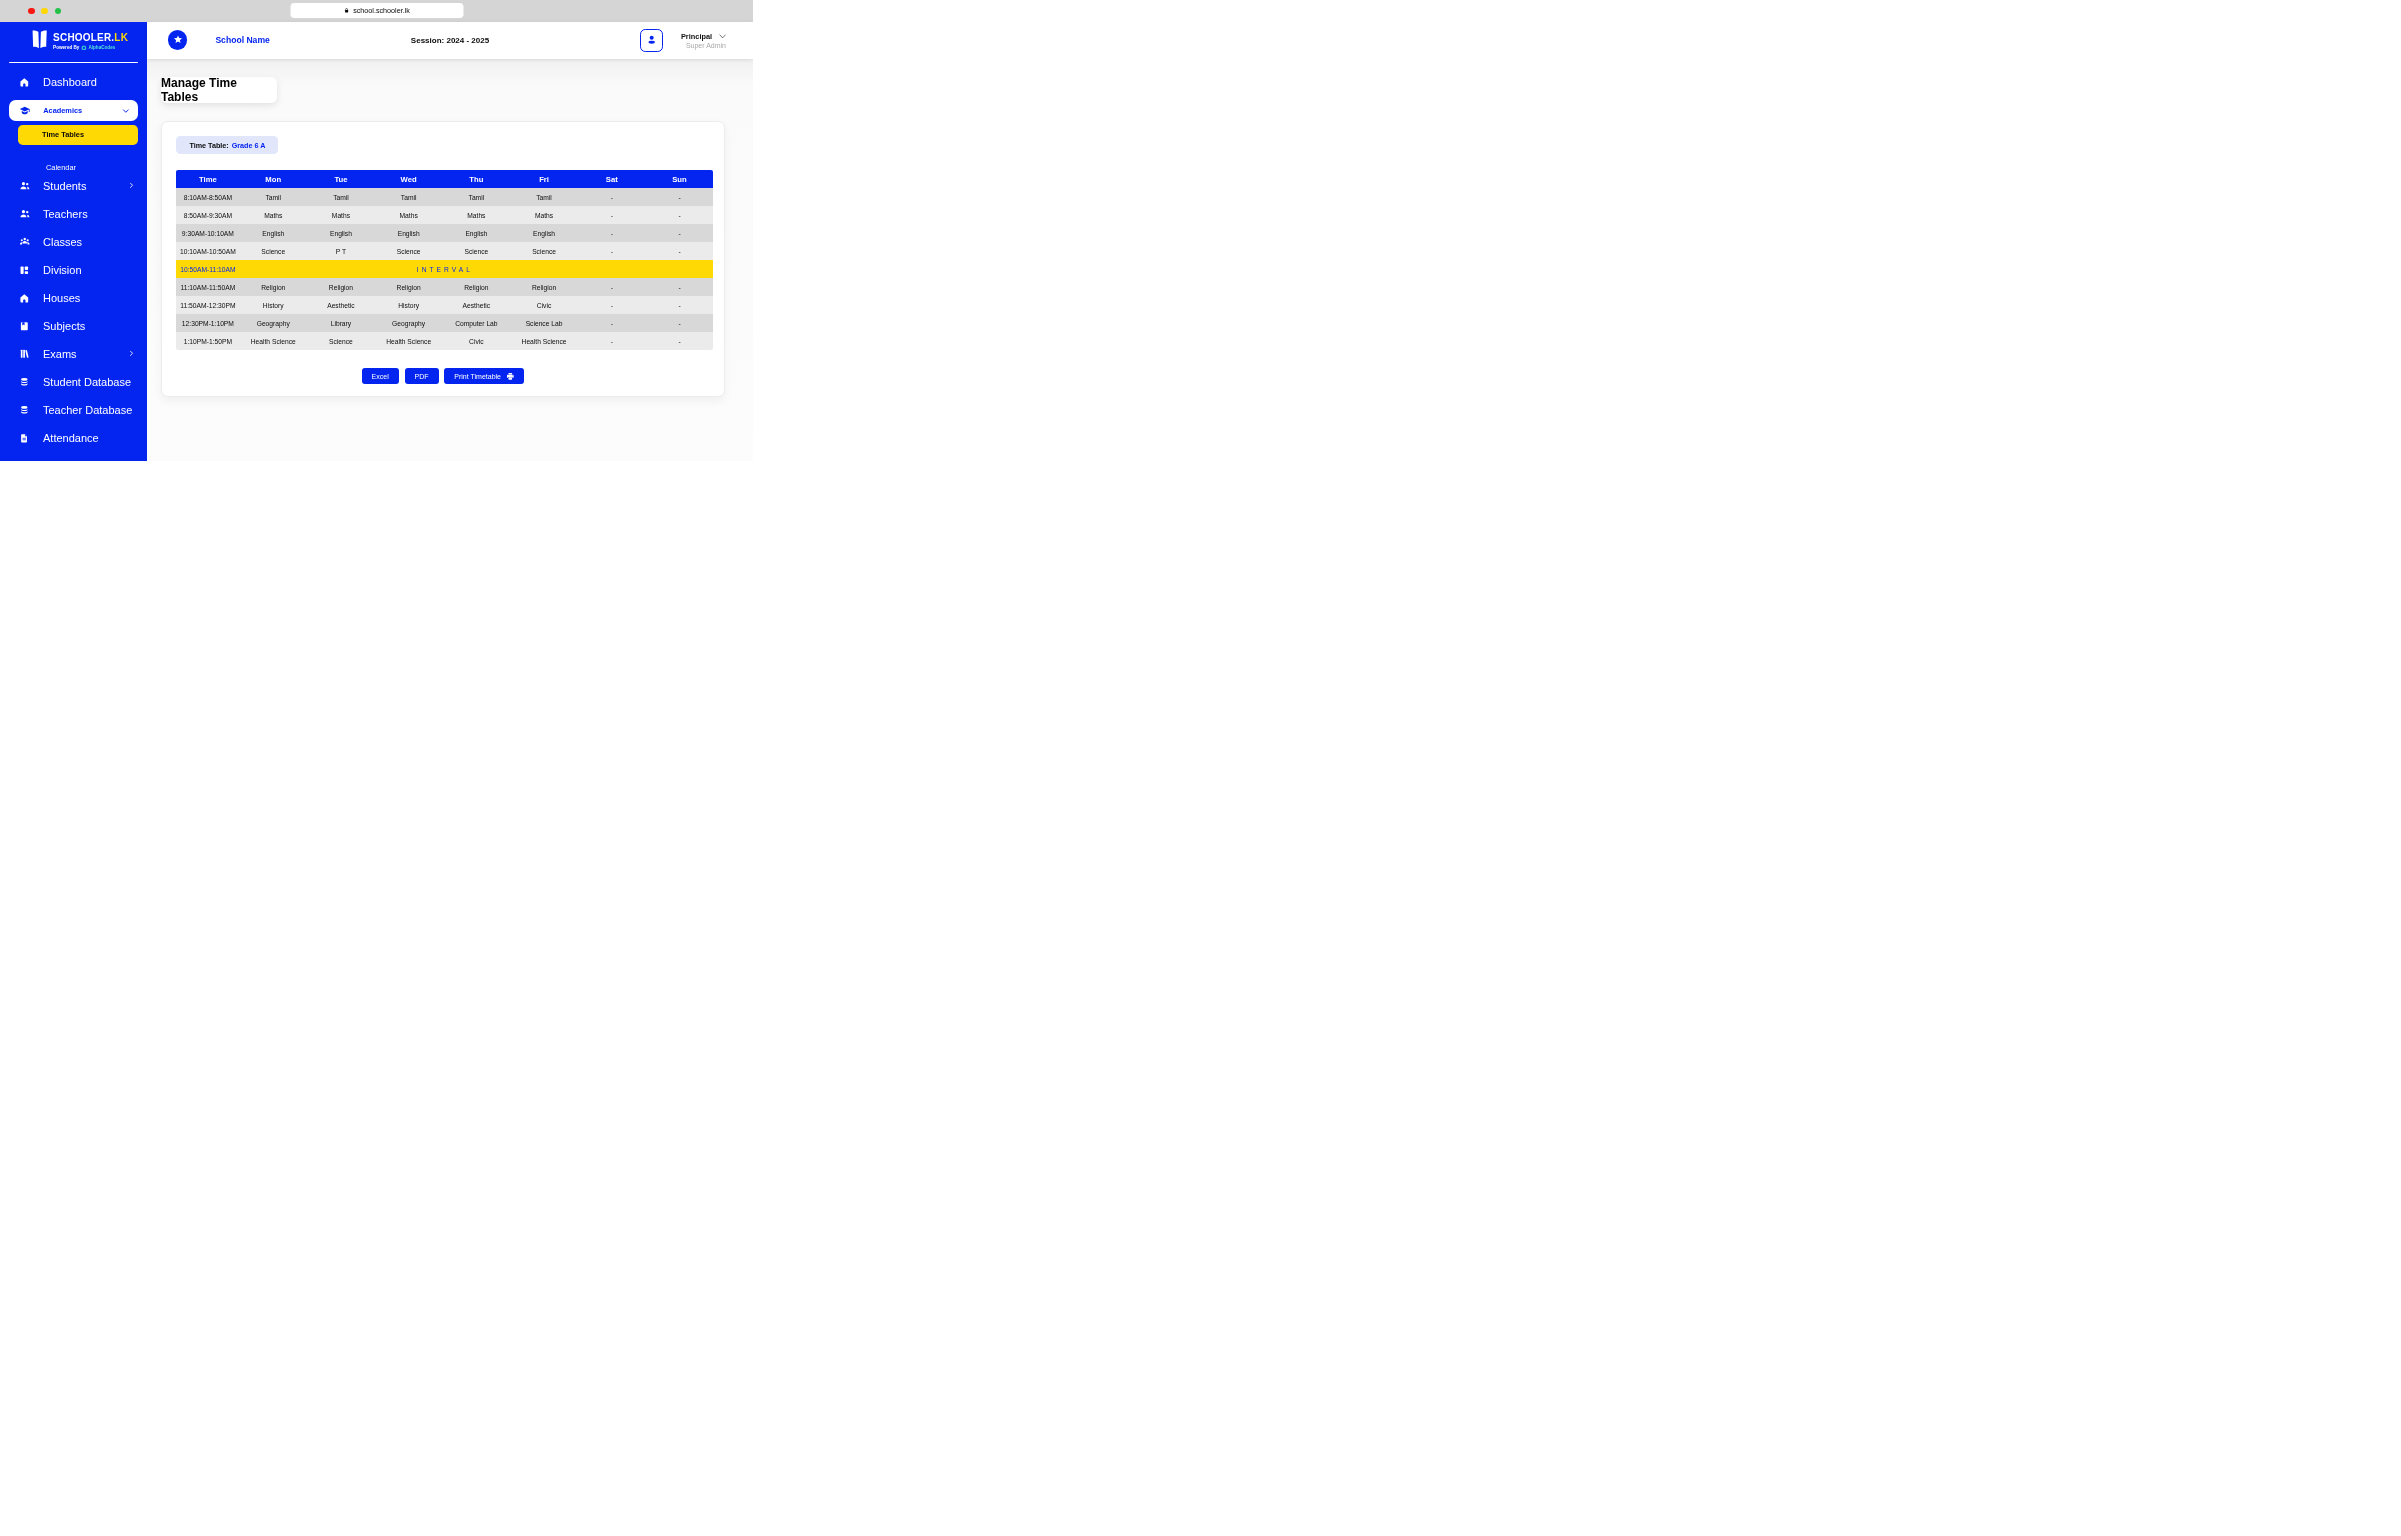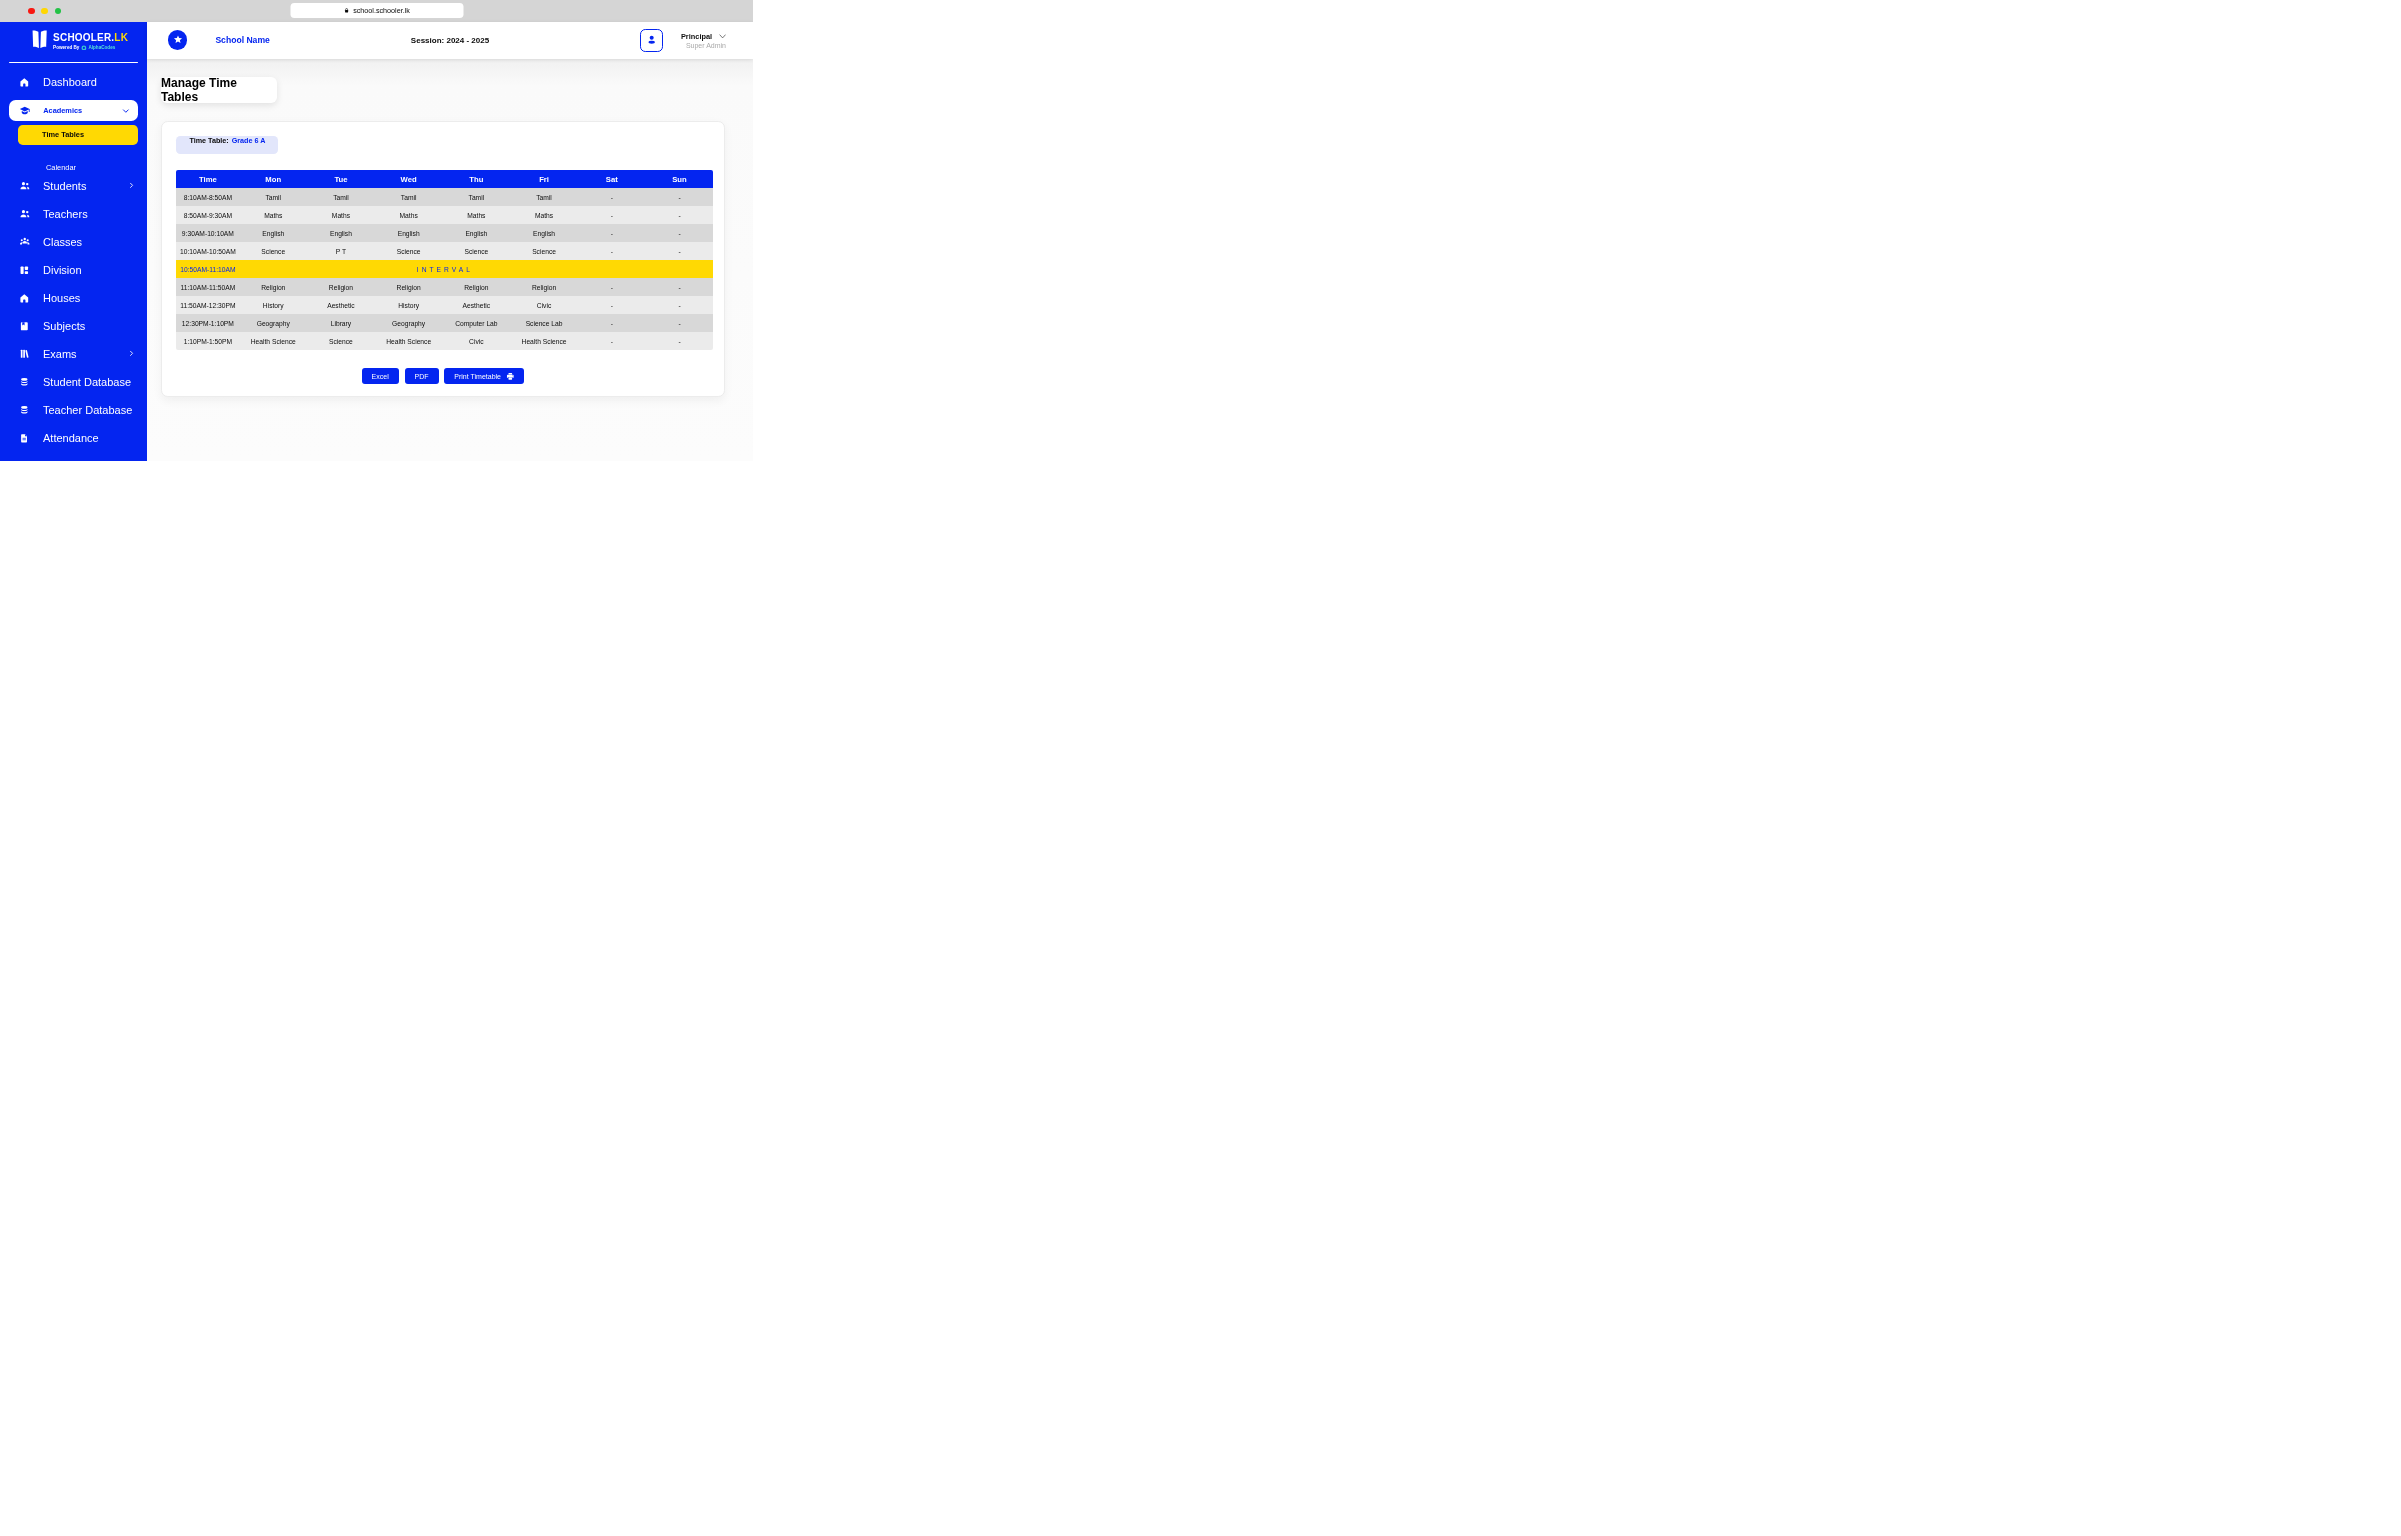--- a/index.html
+++ b/index.html
@@ -68,21 +68,21 @@
 
   
   .content{position:absolute;left:147px;top:59px;width:606px;height:402px;
     background:linear-gradient(180deg,#F0F0F0 0%,#FAFAFA 26.4px,#FCFCFC 100%);}
   .title-card{position:absolute;left:14px;top:18px;width:116px;height:25.5px;background:#fff;
     border-radius:5.8px;box-shadow:0 2.4px 7.7px rgba(0,0,0,.10);
     display:flex;align-items:center;justify-content:center;font-size:12px;font-weight:700;color:#000;}
   .main-card{position:absolute;left:14px;top:62px;width:564px;height:276px;background:#fff;
     border:0.5px solid #ECECEC;border-radius:6.7px;box-shadow:0 3.8px 9.6px rgba(0,0,0,.05);}
   .tt-pill{position:absolute;left:14.4px;top:14.4px;height:18px;padding:0 13px;background:#E2E6FB;
-    border-radius:4.3px;display:flex;align-items:flex-start;font-size:7.2px;font-weight:700;color:#0a0a0a;}
+    border-radius:4.3px;display:flex;align-items:center;font-size:7.2px;font-weight:700;color:#0a0a0a;}
   .tt-pill .val{color:var(--blue);margin-left:3px;}
 
   .table-wrap{position:absolute;left:14.4px;top:48px;width:537px;}
   table{width:100%;border-collapse:collapse;border-radius:2px;overflow:hidden;table-layout:fixed;}
   thead th{background:var(--blue);color:#fff;height:18px;font-size:7.7px;font-weight:700;text-align:center;}
   thead th.time-col{width:63px;}
   tbody td{height:18px;text-align:center;font-size:6.7px;color:#0d0d0d;}
   tr.row-a td{background:var(--row-dark);}
   tr.row-b td{background:var(--row-light);}
   td.interval-cell{background:var(--yellow);color:var(--blue);position:relative;}

